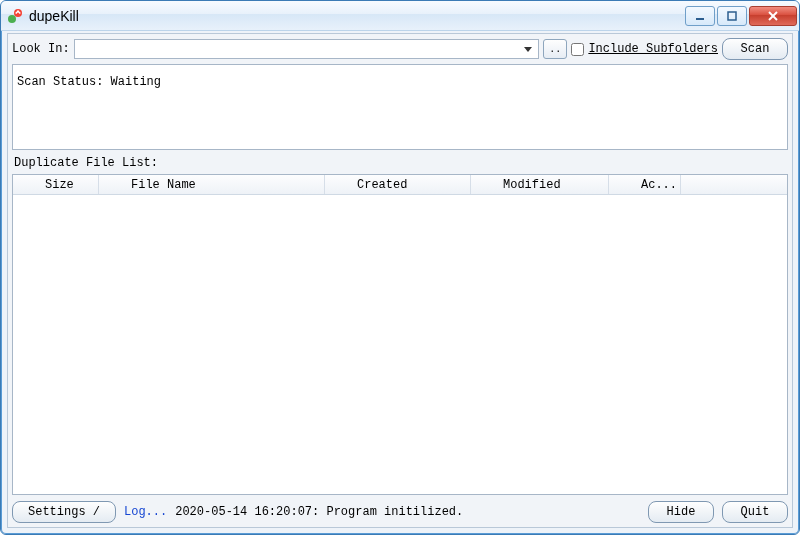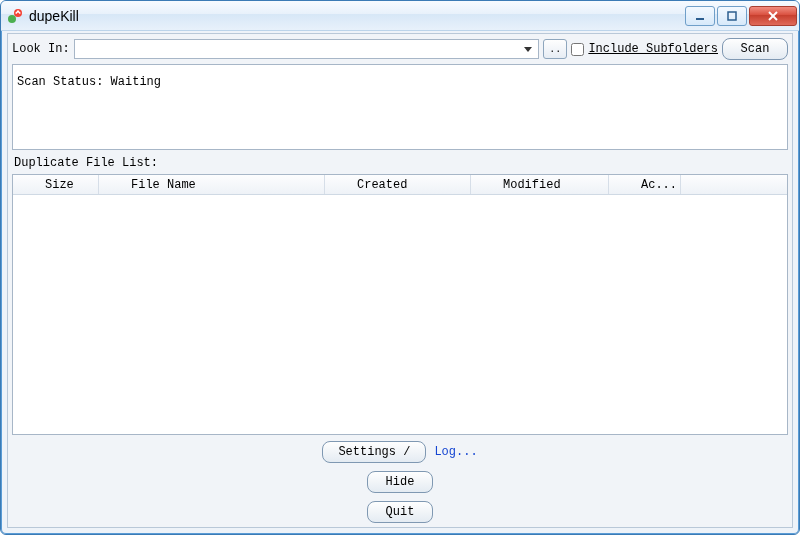--- a/index.html
+++ b/index.html
@@ -135,21 +135,20 @@
   .th.size{width:60px}
   .th.fname{flex:1}
   .th.created{width:120px}
   .th.modified{width:112px}
   .th.action{width:46px}
   .th.spacer{width:80px; border-right:none}
   .tbody{ flex:1; background:#fff; }
   .footer {
     display:flex; align-items:center; gap:8px;
     padding-top:2px;
-    flex-direction:column;
   }
   .footer .left { display:flex; align-items:center; gap:8px; flex:1; }
   .linklike { color:#1646d2; cursor:default; }
   .footer-msg { color:#000; }
 </style>
 </head>
 <body>
 
 <div class="window-outer">
   <div class="titlebar">
@@ -217,19 +216,20 @@
         <div class="th action">Ac...</div>
         <div class="th spacer"></div>
       </div>
       <div class="tbody"></div>
     </div>
 
     <div class="footer">
       <div class="left">
         <button class="btn" style="min-width:104px">Settings /</button>
         <span class="linklike">Log...</span>
+        <span class="footer-msg">2020-05-14 16:20:07: Program initilized.</span>
       </div>
       <button class="btn">Hide</button>
       <button class="btn">Quit</button>
     </div>
 
   </div>
 </div>
 
 </body></html>

